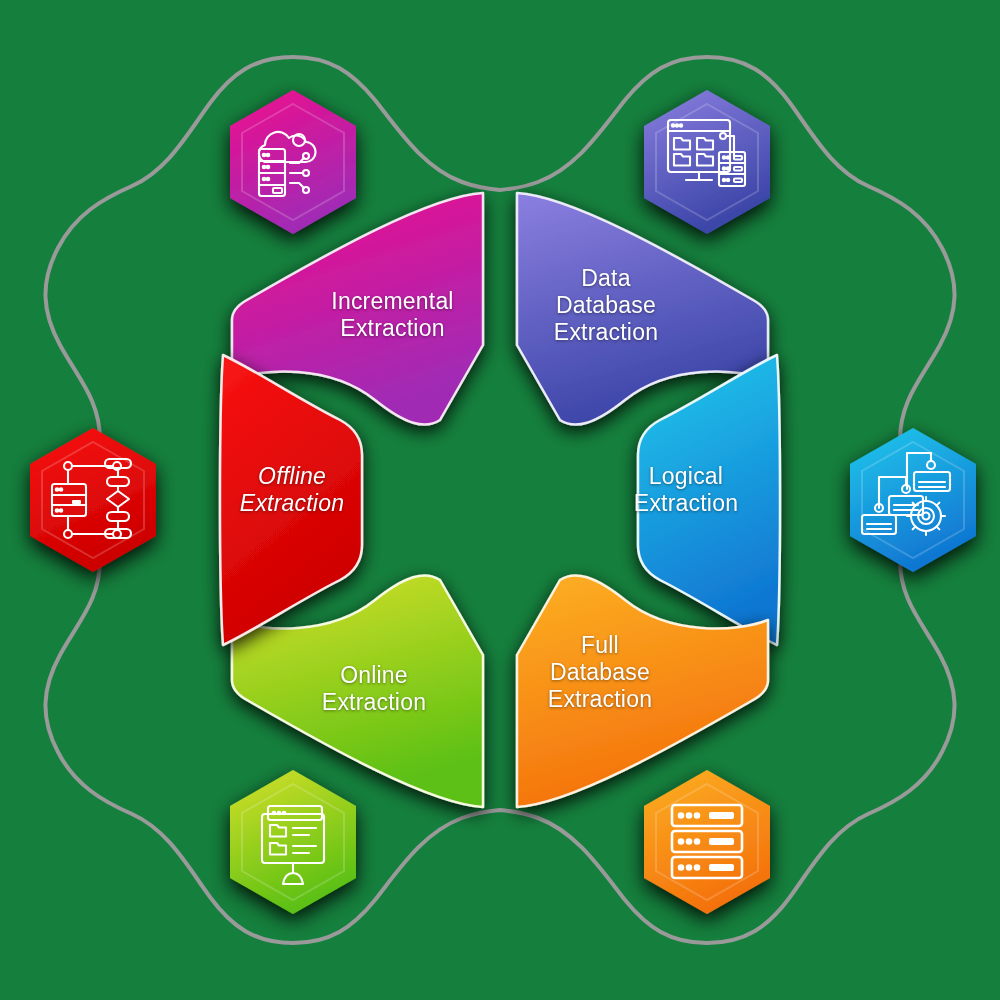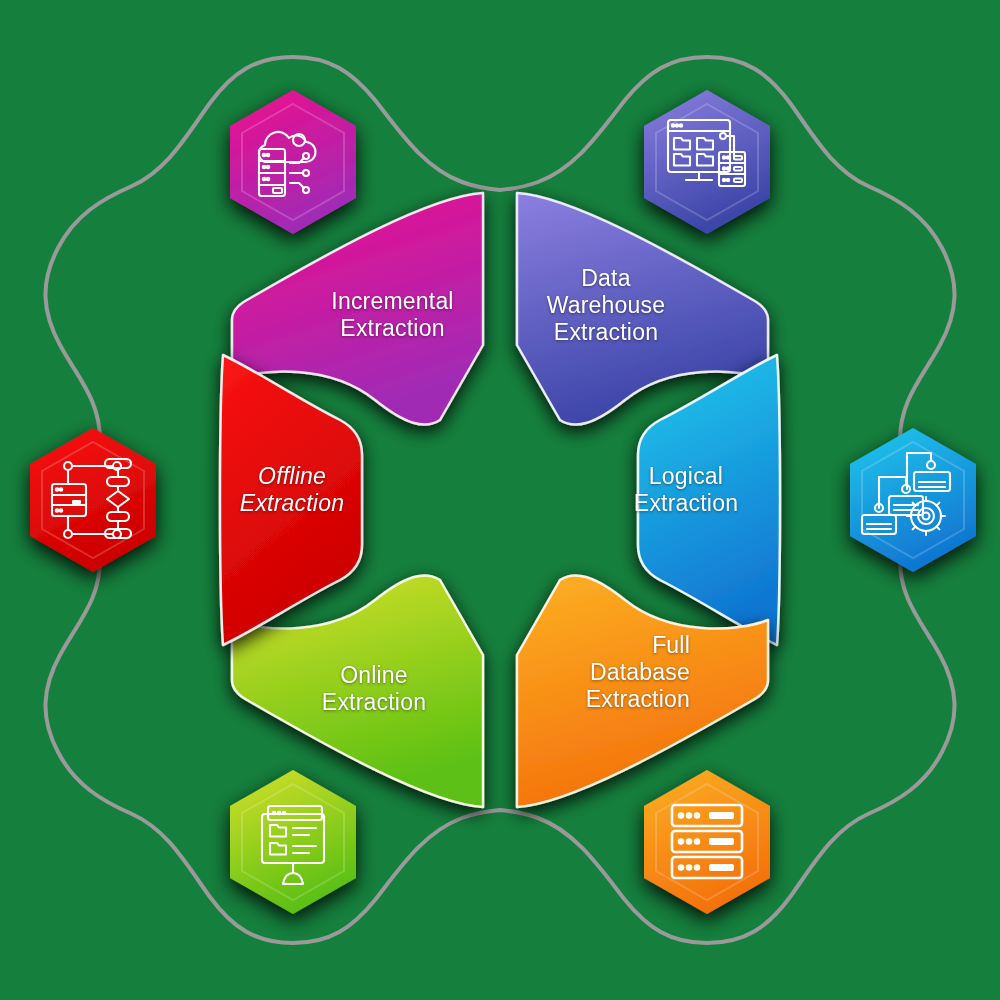--- a/index.html
+++ b/index.html
@@ -348,27 +348,27 @@
       <line x1="118" y1="507" x2="118" y2="512"></line>
       <line x1="118" y1="521" x2="118" y2="529"></line>
     </g>
   </g>
 </svg>
 
 <div class="seg-label" style="left:300px;top:288px;width:185px;">Incremental
 Extraction</div>
 
 <div class="seg-label" style="left:515px;top:265px;width:182px;">Data
-Warehouse
+Database
 Extraction</div>
 
 <div class="seg-label" style="left:606px;top:463px;width:160px;">Logical
 Extraction</div>
 
-<div class="seg-label" style="left:510px;top:632px;width:180px;text-align:right;">Full
+<div class="seg-label" style="left:510px;top:632px;width:180px;">Full
 Database
 Extraction</div>
 
 <div class="seg-label" style="left:285px;top:662px;width:178px;">Online
 Extraction</div>
 
 <div class="seg-label" style="left:212px;top:463px;width:160px;font-style:italic;">Offline
 Extraction</div>
 
 </div>

